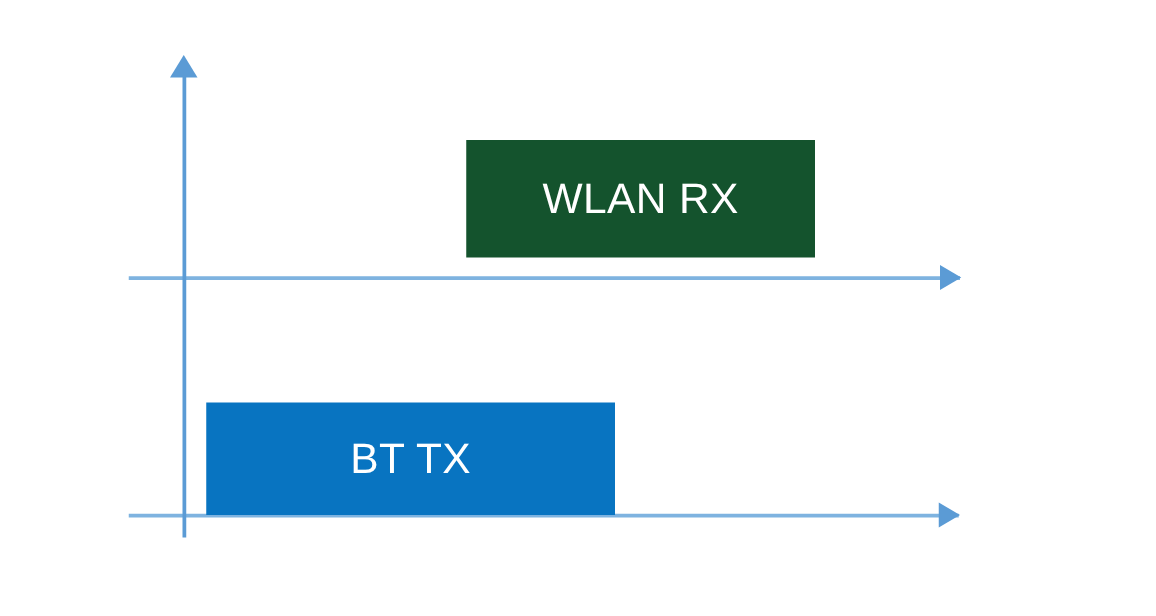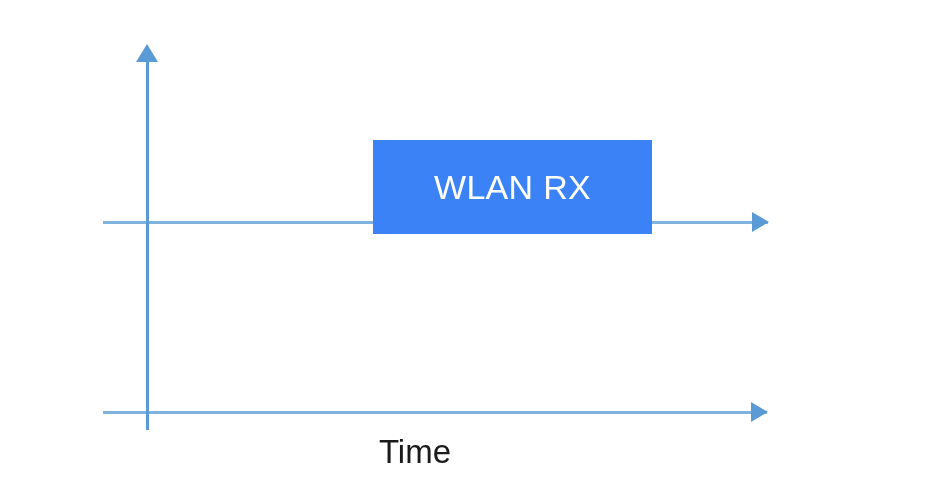--- a/index.html
+++ b/index.html
@@ -67,24 +67,24 @@
     justify-content: center;
     color: #ffffff;
     font-size: 34px;
     font-weight: 400;
     letter-spacing: 0.3px;
     line-height: 1;
     white-space: nowrap;
   }
   #block-wlan-rx {
     left: 373px;
-    top: 140px;
+    top: 112px;
     width: 279px;
     height: 94px;
-    background: #3b82f6;
+    background: #14532d;
   }
   #block-bt-tx {
     left: 165px;
     top: 322px;
     width: 327px;
     height: 90px;
     background: #0874C1;
   }
 
   
@@ -119,17 +119,19 @@
   <div class="axis-line-h" id="axis-bottom-line"></div>
   <div class="arrow-right" id="axis-bottom-arrow"></div>
 
   <div class="axis-line-v" id="axis-vertical-line"></div>
   <div class="arrow-up" id="axis-vertical-arrow"></div>
 
   <div class="block" id="block-wlan-rx">
     <span>WLAN RX</span>
   </div>
 
+  <div class="block" id="block-bt-tx">
+    <span>BT TX</span>
+  </div>
 
-  <div id="time-axis-label">Time</div>
 
 
 </div>
 
 </body></html>

